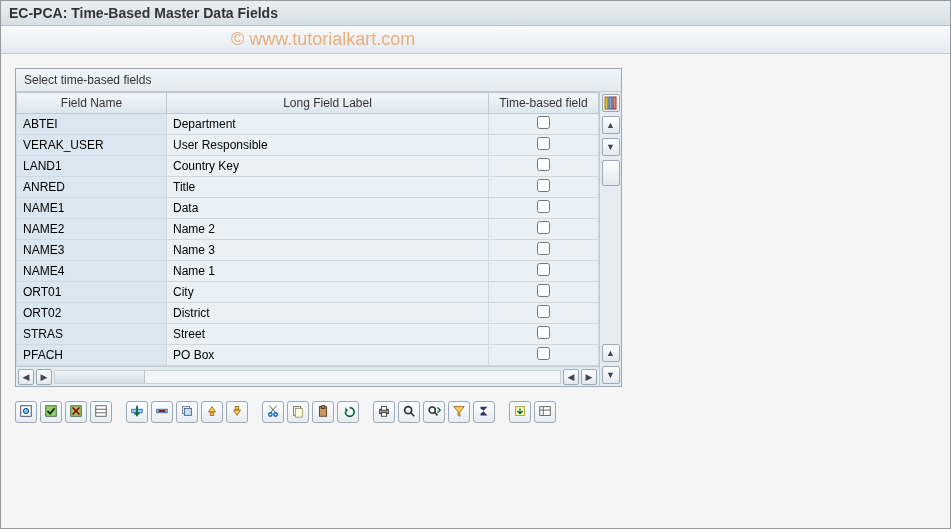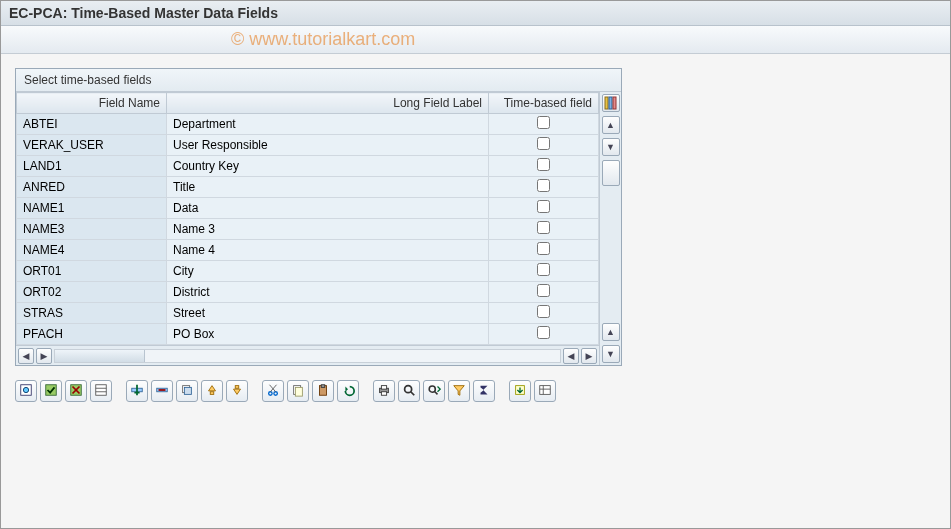--- a/index.html
+++ b/index.html
@@ -74,21 +74,21 @@
   table.grid {
     width: 100%;
     border-collapse: collapse;
     background: #fff;
   }
   table.grid th {
     background: linear-gradient(#f2f6fa,#dde6ee);
     border: 1px solid #c0cad4;
     padding: 3px 6px;
     font-weight: normal;
-    text-align: right;
+    text-align: center;
     color: #333;
   }
   table.grid td {
     border: 1px solid #d0d8e0;
     padding: 2px 6px;
     background: #e9f1f7;
     height: 20px;
     white-space: nowrap;
   }
   table.grid td.col-field {
@@ -175,27 +175,32 @@
                 <td class="col-field">ANRED</td>
                 <td>Title</td>
                 <td class="col-check"><input type="checkbox" style=""></td>
               </tr>
               <tr>
                 <td class="col-field">NAME1</td>
                 <td>Data</td>
                 <td class="col-check"><input type="checkbox" style=""></td>
               </tr>
               <tr>
+                <td class="col-field">NAME2</td>
+                <td>Name 2</td>
+                <td class="col-check"><input type="checkbox" style=""></td>
+              </tr>
+              <tr>
                 <td class="col-field">NAME3</td>
                 <td>Name 3</td>
                 <td class="col-check"><input type="checkbox" style=""></td>
               </tr>
               <tr>
                 <td class="col-field">NAME4</td>
-                <td>Name 4</td>
+                <td>Name 1</td>
                 <td class="col-check"><input type="checkbox" style=""></td>
               </tr>
               <tr>
                 <td class="col-field">ORT01</td>
                 <td>City</td>
                 <td class="col-check"><input type="checkbox" style=""></td>
               </tr>
               <tr>
                 <td class="col-field">ORT02</td>
                 <td>District</td>

